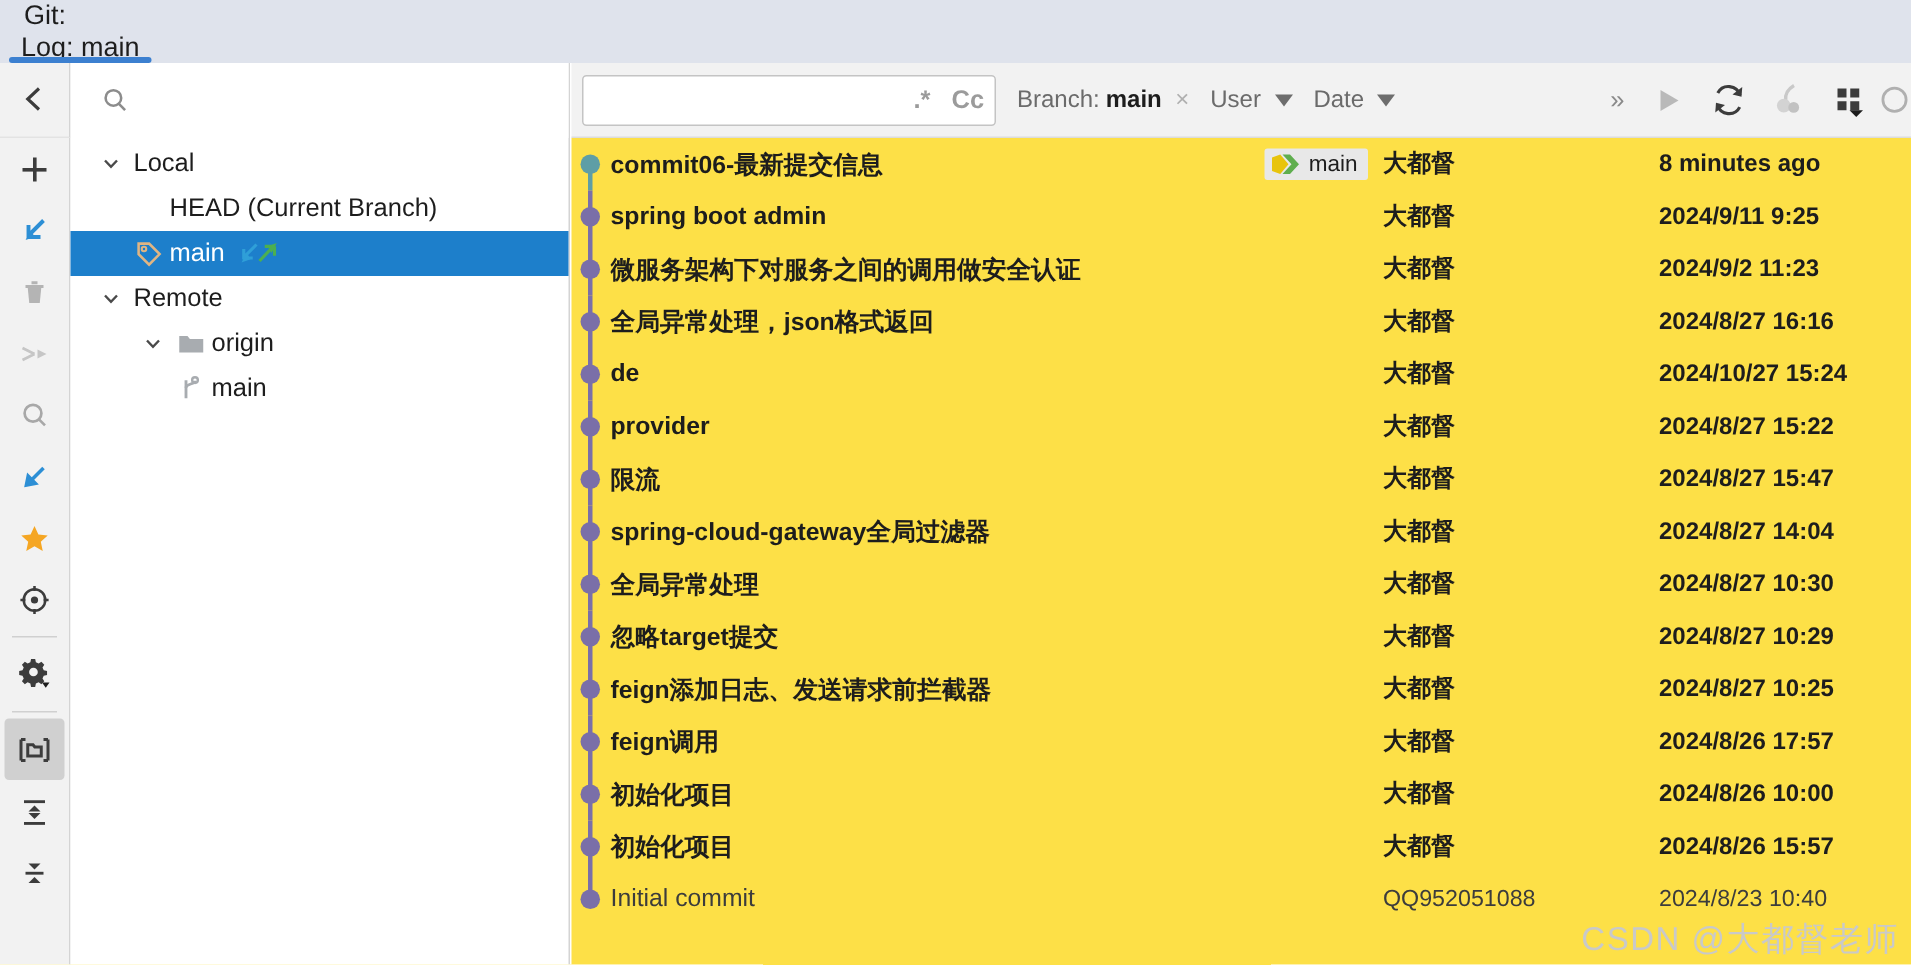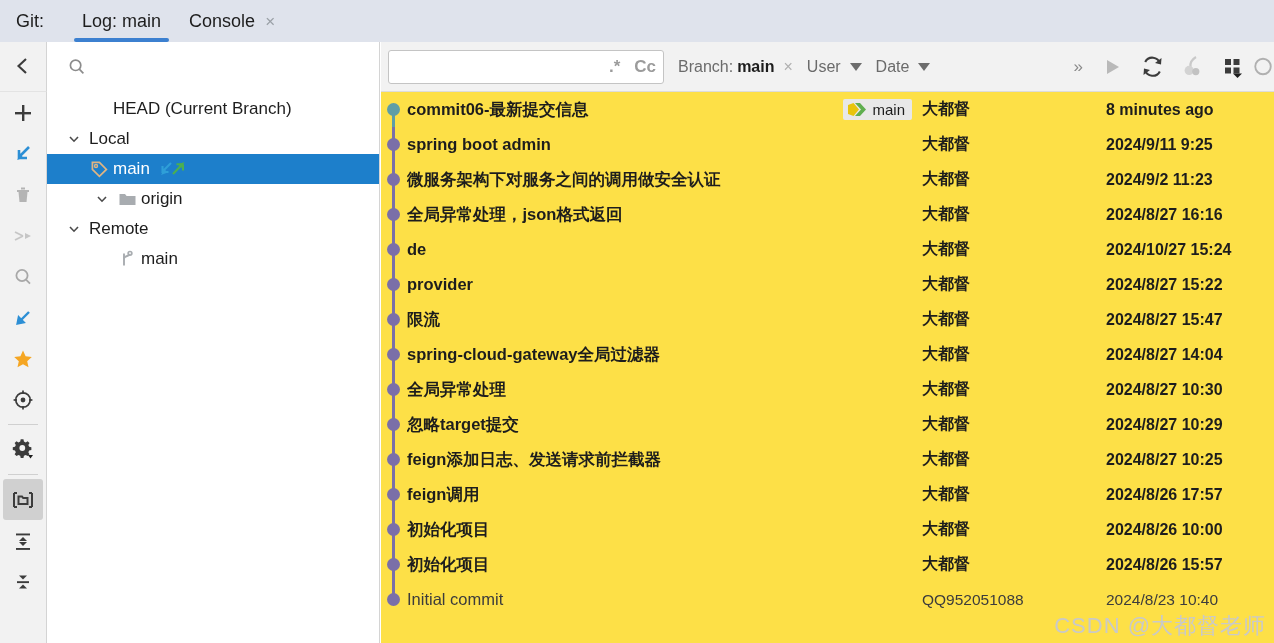--- a/index.html
+++ b/index.html
@@ -9,21 +9,21 @@
     background: #ffffff;
     overflow: hidden;
   }
 
   #app { position: relative; width: 1274px; height: 643px; }
 
   
   .tabbar {
     position: absolute; left: 0; top: 0; width: 1274px; height: 42px;
     background: #dfe3ec;
-    display: flex; align-items: center;
+    display: flex; align-items: flex-start; flex-direction: column;
   }
   .tabbar-label {
     font-size: 18px; color: #1d1d1d; margin-left: 16px; margin-right: 24px;
   }
   .tab {
     position: relative; height: 42px; display: flex; align-items: center;
     padding: 0 14px; font-size: 18px; color: #1d1d1d; cursor: default;
   }
   .tab.active::after {
     content: ""; position: absolute; left: 6px; right: 6px; bottom: 0;
@@ -292,73 +292,73 @@
           <circle cx="8.6" cy="8.3" r="5.2" stroke="#8c8c8c" stroke-width="1.7" fill="none"></circle>
           <line x1="12.3" y1="12.2" x2="16.4" y2="16.4" stroke="#8c8c8c" stroke-width="1.7"></line>
         </svg>
         <input class="sb-search-input" type="text" placeholder="" style="">
       </div>
     </div>
 
     <div class="tree">
 
       <div class="tree-row" style="padding-left:14px;">
-        <div class="tw"></div>
-        <div class="tree-ico"></div>
-        <span class="tree-label">HEAD (Current Branch)</span>
-      </div>
-
-      <div class="tree-row" style="padding-left:14px;">
         <div class="tw">
           <svg width="14" height="14" viewBox="0 0 14 14">
             <path d="M3 5 L7 9.2 L11 5" stroke="#4a4a4a" stroke-width="1.6" fill="none"></path>
           </svg>
         </div>
         <span class="tree-label">Local</span>
+      </div>
+
+      <div class="tree-row" style="padding-left:14px;">
+        <div class="tw"></div>
+        <div class="tree-ico"></div>
+        <span class="tree-label">HEAD (Current Branch)</span>
       </div>
 
       <div class="tree-row selected" style="padding-left:40px;">
         <div class="tree-ico">
           <svg width="19" height="19" viewBox="0 0 19 19">
             <path d="M2.4 2.4 L9.4 2.4 L16.4 9.4 L9.4 16.4 L2.4 9.4 Z" fill="none" stroke="#e0b583" stroke-width="1.7"></path>
             <circle cx="6" cy="6" r="1.5" fill="none" stroke="#e0b583" stroke-width="1.4"></circle>
           </svg>
         </div>
         <span class="tree-label">main</span>
         <span class="sync-arrows">
           <svg width="26" height="17" viewBox="0 0 26 17">
             <path d="M11 2 L3.5 9.5 M2.5 5 L2.5 11 L8.5 11" stroke="#2f9fd8" stroke-width="2.1" fill="none"></path>
             <path d="M1 14 L7 11.8 L4.5 7.4 Z" fill="#2f9fd8"></path>
             <path d="M13 13 L21 4.5 M23 3.2 L23 9.5 M23 3.2 L16.5 3.2" stroke="#4caf50" stroke-width="2.1" fill="none"></path>
             <path d="M24.5 1 L18.5 3.2 L21 7.6 Z" fill="#4caf50"></path>
           </svg>
         </span>
       </div>
 
+      <div class="tree-row" style="padding-left:14px;">
+        <div class="tw">
+          <svg width="14" height="14" viewBox="0 0 14 14">
+            <path d="M3 5 L7 9.2 L11 5" stroke="#4a4a4a" stroke-width="1.6" fill="none"></path>
+          </svg>
+        </div>
+        <span class="tree-label">Remote</span>
+      </div>
+
       <div class="tree-row" style="padding-left:42px;">
         <div class="tw">
           <svg width="14" height="14" viewBox="0 0 14 14">
             <path d="M3 5 L7 9.2 L11 5" stroke="#4a4a4a" stroke-width="1.6" fill="none"></path>
           </svg>
         </div>
         <div class="tree-ico">
           <svg width="19" height="19" viewBox="0 0 19 19">
             <path d="M1.5 4 L7 4 L8.6 6 L17.5 6 L17.5 15 L1.5 15 Z" fill="#a8acb0"></path>
           </svg>
         </div>
         <span class="tree-label">origin</span>
-      </div>
-
-      <div class="tree-row" style="padding-left:14px;">
-        <div class="tw">
-          <svg width="14" height="14" viewBox="0 0 14 14">
-            <path d="M3 5 L7 9.2 L11 5" stroke="#4a4a4a" stroke-width="1.6" fill="none"></path>
-          </svg>
-        </div>
-        <span class="tree-label">Remote</span>
       </div>
 
       <div class="tree-row" style="padding-left:68px;">
         <div class="tree-ico">
           <svg width="19" height="19" viewBox="0 0 19 19">
             <path d="M6 3.5 L6 15.5" stroke="#a8acb0" stroke-width="1.9" fill="none"></path>
             <path d="M6 8.5 C 6 5.5, 12 6.5, 12 3.8" stroke="#a8acb0" stroke-width="1.9" fill="none"></path>
             <circle cx="12" cy="3.4" r="1.9" fill="none" stroke="#a8acb0" stroke-width="1.6"></circle>
           </svg>
         </div>

